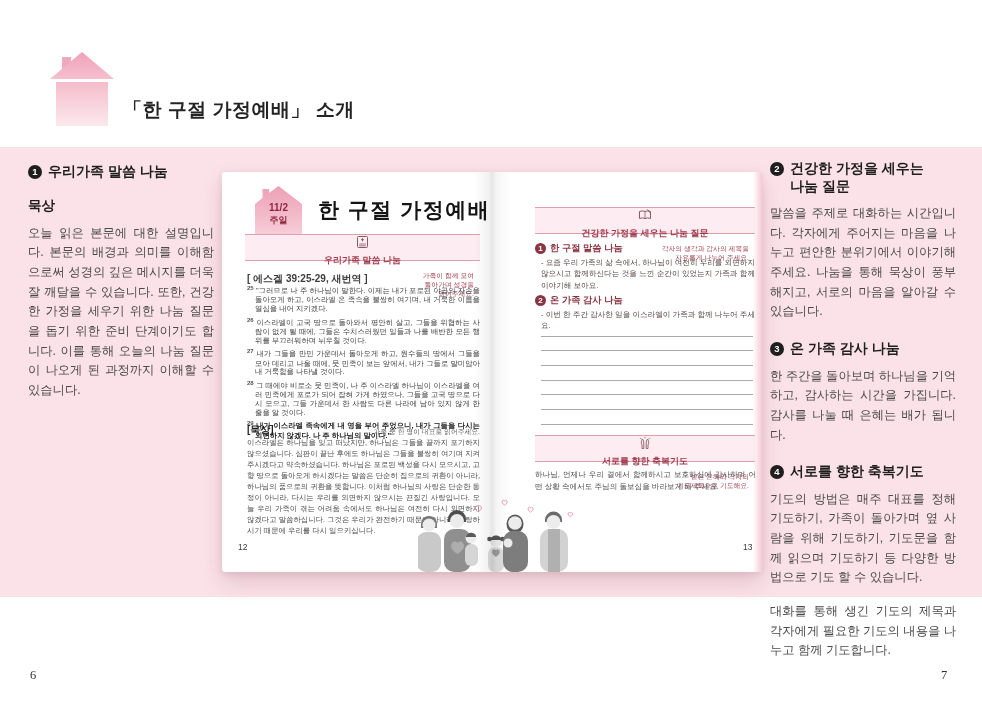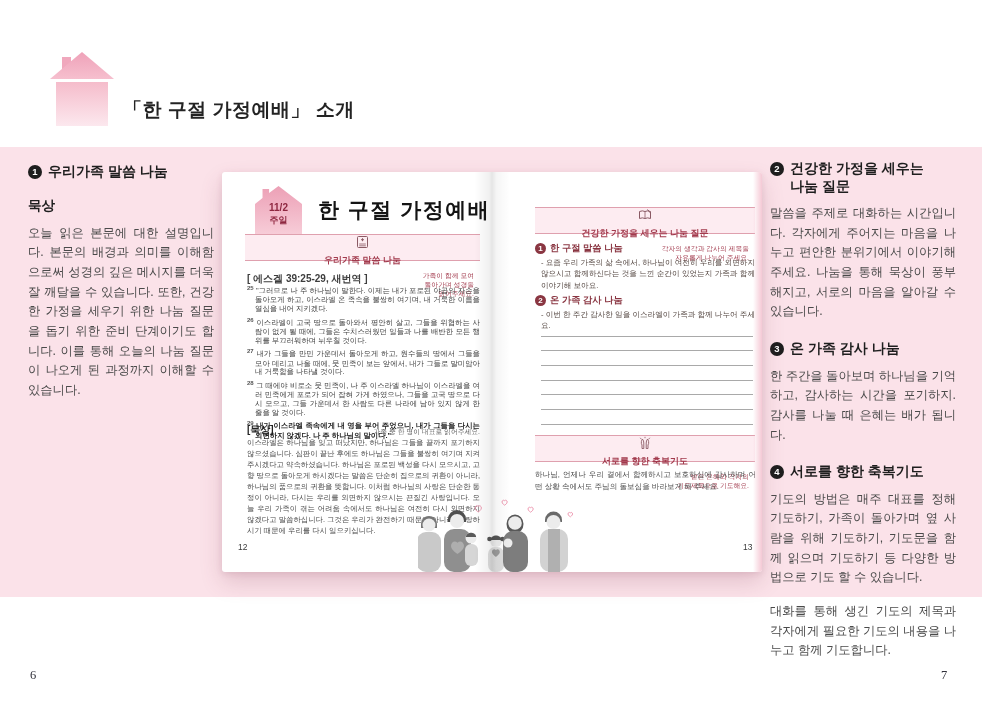--- a/index.html
+++ b/index.html
@@ -145,21 +145,21 @@
       <span class="h-lines">
         <span>건강한 가정을 세우는</span>
         <span>나눔 질문</span>
       </span>
     </div>
     <p>말씀을 주제로 대화하는 시간입니다. 각자에게 주어지는 마음을 나누고 편안한 분위기에서 이야기해 주세요. 나눔을 통해 묵상이 풍부해지고, 서로의 마음을 알아갈 수 있습니다.</p>
     <div class="col-h" style="margin-top:18px;">
       <span class="numcircle">3</span>
       <span>온 가족 감사 나눔</span>
     </div>
-    <p>한 주간을 돌아보며 하나님을 기억하고, 감사하는 시간을 포기하지. 감사를 나눌 때 은혜는 배가 됩니다.</p>
+    <p>한 주간을 돌아보며 하나님을 기억하고, 감사하는 시간을 가집니다. 감사를 나눌 때 은혜는 배가 됩니다.</p>
     <div class="col-h" style="margin-top:18px;">
       <span class="numcircle">4</span>
       <span>서로를 향한 축복기도</span>
     </div>
     <p>기도의 방법은 매주 대표를 정해 기도하기, 가족이 돌아가며 옆 사람을 위해 기도하기, 기도문을 함께 읽으며 기도하기 등 다양한 방법으로 기도 할 수 있습니다.</p>
     <p>대화를 통해 생긴 기도의 제목과 각자에게 필요한 기도의 내용을 나누고 함께 기도합니다.</p>
   </div>
 
   <div class="spread">
 

